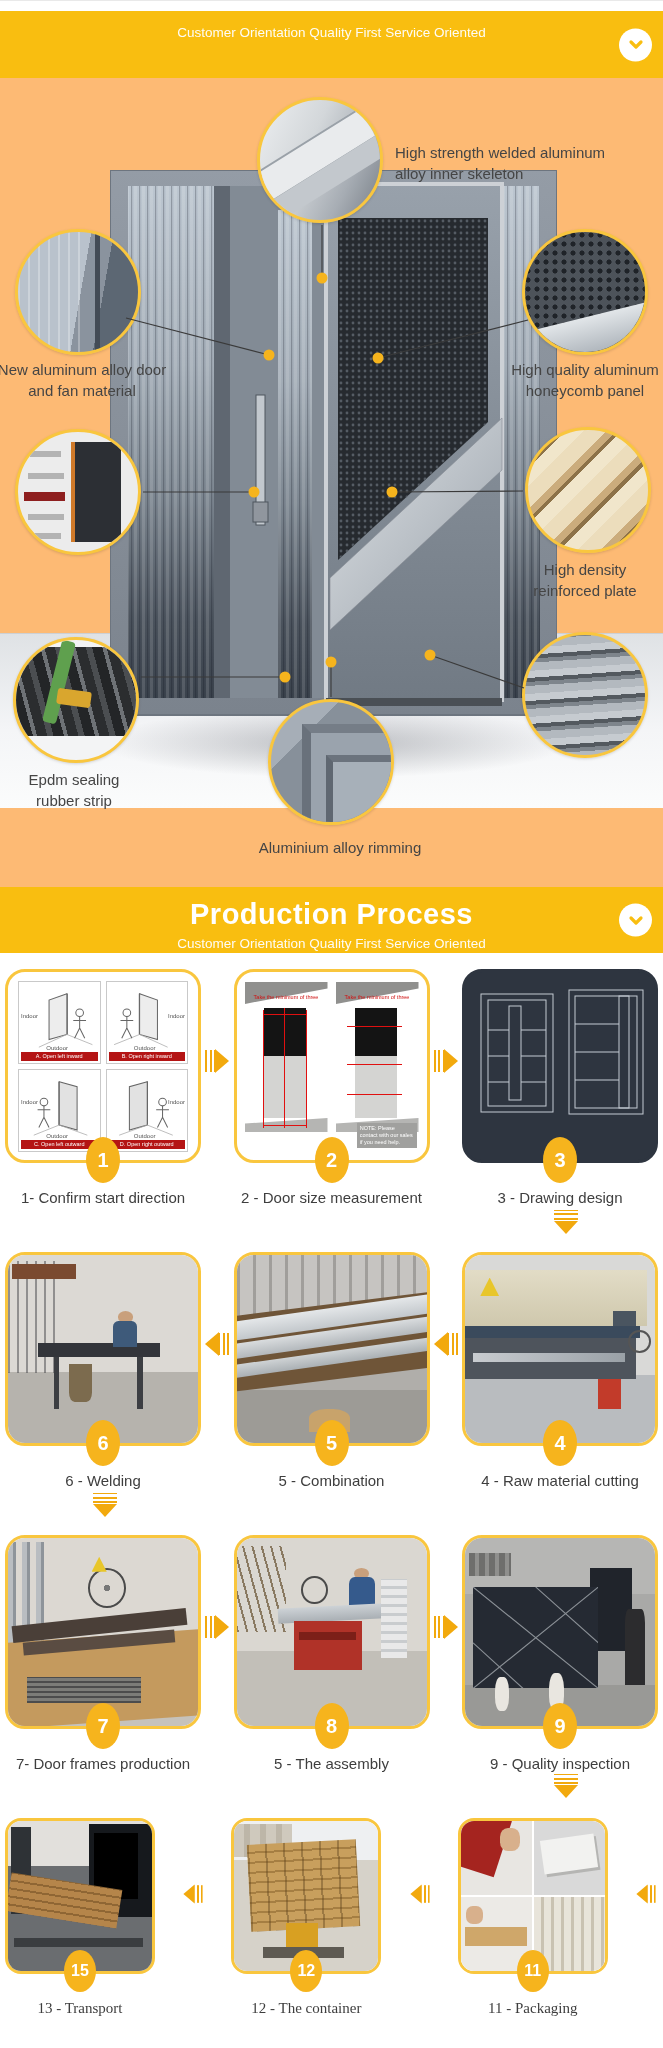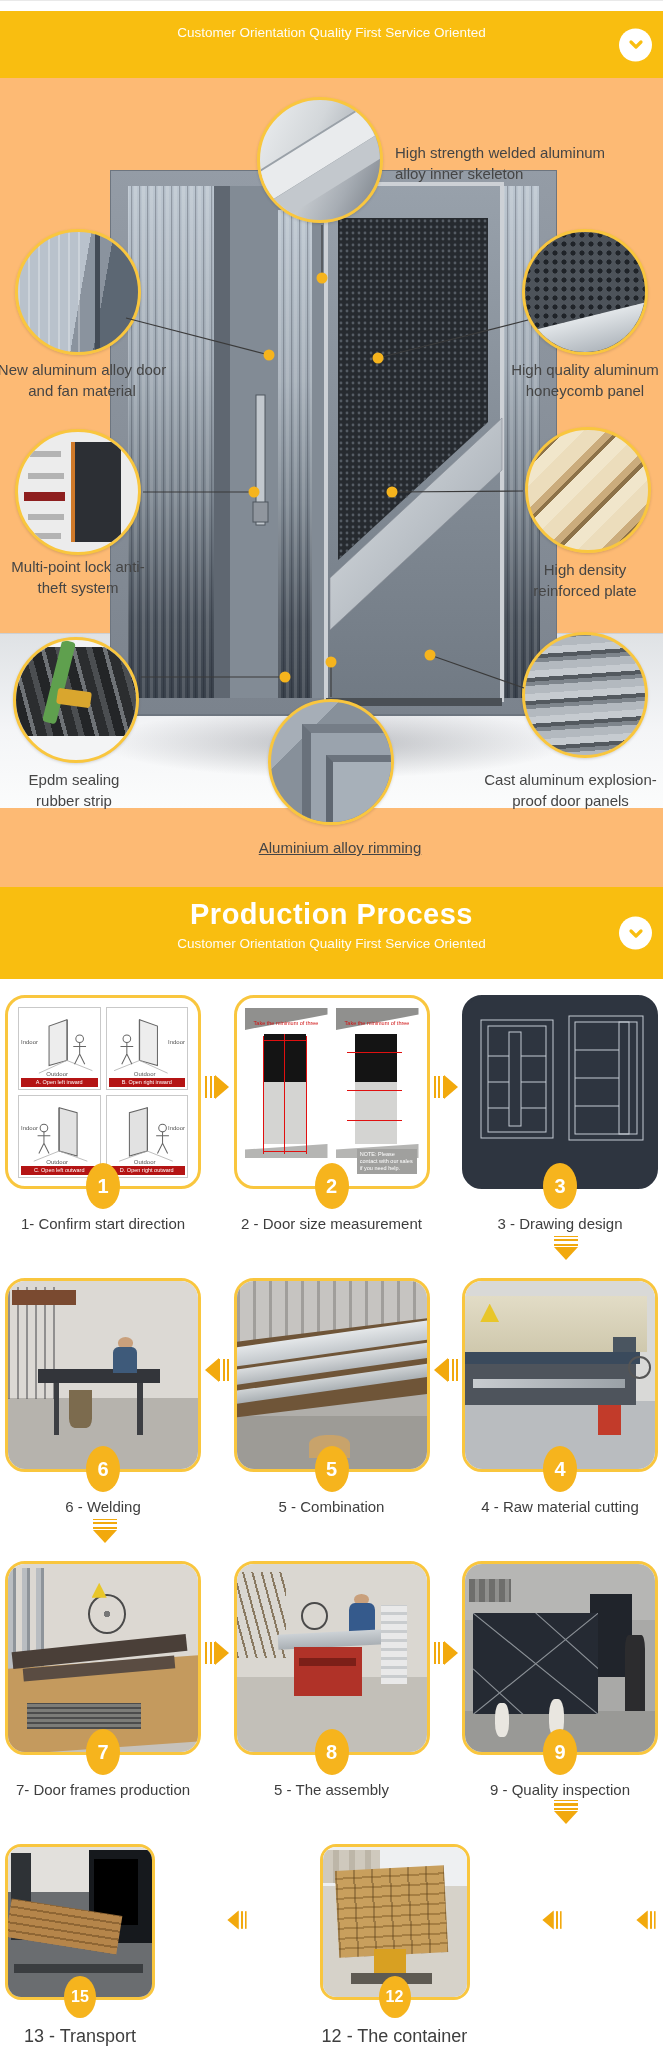--- a/index.html
+++ b/index.html
@@ -7,21 +7,21 @@
     --txt:#3c3c3c; --dark-card:#2E3540;
   }
   *{margin:0;padding:0;box-sizing:border-box;}
   html,body{width:663px;}
   body{font-family:"Liberation Sans",sans-serif;background:#fff;color:var(--txt);width:663px;height:2048px;overflow:hidden;position:relative;}
   .abs{position:absolute;}
   
   .topgap{height:11px;border-top:1px solid #e9e9e9;background:#fff;}
   .banner{position:relative;background:var(--yellow);text-align:center;color:#fff;}
   .banner.b1{height:67px;padding-top:9px;}
-  .banner.b2{height:92px;padding-top:12px;}
+  .banner.b2{height:66px;padding-top:12px;}
   .banner .ttl{font-size:29px;font-weight:800;letter-spacing:.5px;line-height:1.1;}
   .banner .sub{font-size:13.5px;margin-top:5px;opacity:.96;}
   .scrollbtn{position:absolute;right:11px;top:50%;transform:translateY(-50%);width:33px;height:33px;border-radius:50%;background:#fff;display:flex;align-items:center;justify-content:center;}
   
   .product{position:relative;height:809px;background:#fdba74;overflow:hidden;}
   .floor{left:0;top:555px;width:663px;height:175px;background:linear-gradient(#dfe2e5,#f4f5f7 55%,#fbfcfc);border-top:1px solid #cdd0d4;}
   .doorshadow{left:100px;top:630px;width:470px;height:70px;background:radial-gradient(closest-side,rgba(55,60,70,.30),rgba(55,60,70,0));}
   .door-svg{position:absolute;left:110px;top:92px;}
   .overlay-svg{position:absolute;inset:0;pointer-events:none;}
   .bubble{position:absolute;width:126px;height:126px;border-radius:50%;border:3px solid var(--border-y);overflow:hidden;background:#eee;box-shadow:0 1px 3px rgba(0,0,0,.15);}
@@ -41,21 +41,21 @@
   .process-body{height:1086px;padding:16px 5px 0;background:#fff;overflow:hidden;}
   .prow{display:flex;justify-content:space-between;align-items:flex-start;}
   .pcell{position:relative;width:196px;}
   .prow.r4 .pcell{width:150px;}
   .pcard{height:194px;border:3px solid var(--border-y);border-radius:20px;overflow:hidden;position:relative;background:#fff;}
   .prow.r4 .pcard{height:156px;border-radius:16px;}
   .pcard.dark{background:var(--dark-card);border-color:var(--dark-card);}
   .badge{position:absolute;top:168px;left:50%;transform:translateX(-50%);width:34px;height:46px;border-radius:50%;background:var(--badge-y);color:#fff;font-weight:bold;font-size:20px;display:flex;align-items:center;justify-content:center;z-index:3;}
   .prow.r4 .badge{top:132px;width:32px;height:42px;font-size:16px;}
   .pcap{text-align:center;margin-top:26px;font-size:15px;color:#3e3e3e;white-space:nowrap;}
-  .prow.r4 .pcap{font-size:18px;}
+  .prow.r4 .pcap{font-size:15px;font-family:Liberation Serif, serif;}
   .harrow{display:flex;align-items:center;margin-top:80px;flex:0 0 auto;}
   .prow.r4 .harrow{margin-top:64px;transform:scale(.8);}
   .harrow.left{transform:scaleX(-1);}
   .prow.r4 .harrow.left{transform:scale(.8) scaleX(-1);}
   .hbars{width:10px;height:22px;background:repeating-linear-gradient(90deg,var(--arrow-y) 0 2px,rgba(0,0,0,0) 2px 4.5px);}
   .htri{width:0;height:0;border-left:14px solid var(--arrow-y);border-top:12px solid transparent;border-bottom:12px solid transparent;}
   .downrow{height:44px;position:relative;margin-top:2px;}
   .varrow{position:absolute;display:flex;flex-direction:column;align-items:center;}
   .vbars{width:24px;height:10px;background:repeating-linear-gradient(0deg,var(--arrow-y) 0 2px,rgba(0,0,0,0) 2px 4.5px);}
   .vtri{width:0;height:0;border-top:13px solid var(--arrow-y);border-left:12px solid transparent;border-right:12px solid transparent;margin-top:1px;}
@@ -195,25 +195,23 @@
       <circle cx="392" cy="414" r="5.5"></circle>
         <circle cx="285" cy="599" r="5.5"></circle>
       <circle cx="430" cy="577" r="5.5"></circle>
         <circle cx="331" cy="584" r="5.5"></circle>
     </g>
   </svg>
 
   <div class="clabel" style="left:395px;top:65px;width:245px;">High strength welded aluminum alloy inner skeleton</div>
   <div class="clabel ctr" style="left:-3px;top:282px;width:170px;">New aluminum alloy door and fan material</div>
   <div class="clabel ctr" style="left:495px;top:282px;width:180px;">High quality aluminum honeycomb panel</div>
-  <div class="clabel ctr" style="left:8px;top:479px;width:140px;">Multi-point lock anti-theft system</div>
   <div class="clabel ctr" style="left:520px;top:482px;width:130px;">High density reinforced plate</div>
   <div class="clabel ctr" style="left:14px;top:692px;width:120px;">Epdm sealing rubber strip</div>
-  <div class="clabel ctr" style="left:478px;top:692px;width:185px;">Cast aluminum explosion-proof door panels</div>
-  <div class="clabel ctr" style="left:240px;top:760px;width:200px;text-decoration:underline;">Aluminium alloy rimming</div>
+  <div class="clabel ctr" style="left:240px;top:760px;width:200px;">Aluminium alloy rimming</div>
 </div>
 
 <div class="banner b2">
   <div class="ttl">Production Process</div>
   <div class="sub">Customer Orientation Quality First Service Oriented</div>
   <div class="scrollbtn">
     <svg width="16" height="16" viewBox="0 0 16 16">
         <path d="M3 5.5 L8 10.5 L13 5.5" fill="none" stroke="#F9BE10" stroke-width="3.2" stroke-linecap="round" stroke-linejoin="round"></path>
       </svg>
   </div>
@@ -505,18 +503,38 @@
           <div class="abs" style="left:20%;top:84%;width:56%;height:7%;background:#5e5a52;"></div>
         </div>
       </div>
       <div class="badge">12</div>
       <div class="pcap">12 - The container</div>
     </div>
     <div class="harrow left">
         <span class="hbars"></span>
         <span class="htri"></span>
       </div>
+    <div class="pcell">
+      <div class="pcard">
+        <div class="ph" style="display:grid;grid-template-columns:1fr 1fr;grid-template-rows:1fr 1fr;gap:2px;background:#fff;">
+          <div style="position:relative;background:#e8e6e2;overflow:hidden;">
+              <div class="abs" style="left:-10%;top:-12%;width:70%;height:80%;background:#a5241f;transform:rotate(18deg);"></div>
+              <div class="abs" style="left:55%;top:10%;width:28%;height:30%;background:#d8b08c;border-radius:40%;"></div>
+            </div>
+          <div style="position:relative;background:#d9d9d9;overflow:hidden;">
+              <div class="abs" style="left:12%;top:22%;width:76%;height:46%;background:#f2f2f0;transform:rotate(-8deg);box-shadow:2px 3px 0 #b5b5b3;"></div>
+            </div>
+          <div style="position:relative;background:#eceae6;overflow:hidden;">
+              <div class="abs" style="left:6%;top:40%;width:88%;height:26%;background:#cfa76a;"></div>
+              <div class="abs" style="left:8%;top:12%;width:24%;height:24%;background:#d8b08c;border-radius:40%;"></div>
+            </div>
+          <div style="position:relative;background:repeating-linear-gradient(90deg,#e8e4da 0 7px,#c9c2b2 7px 10px);"></div>
+        </div>
+      </div>
+      <div class="badge">11</div>
+      <div class="pcap">11 - Packaging</div>
+    </div>
     <div class="harrow left">
         <span class="hbars"></span>
         <span class="htri"></span>
       </div>
   </div>
 </div>
 
 </body></html>

